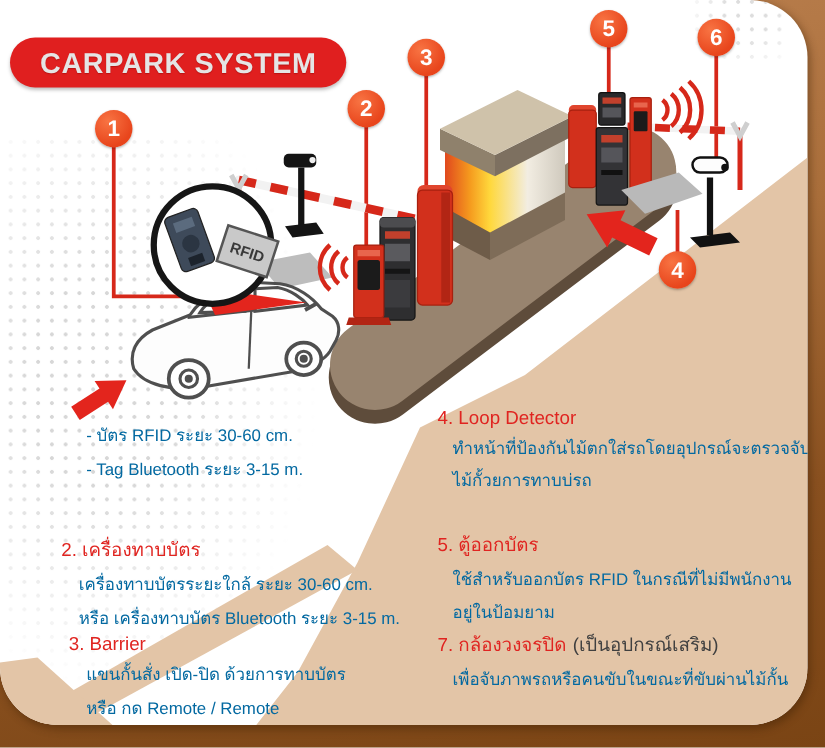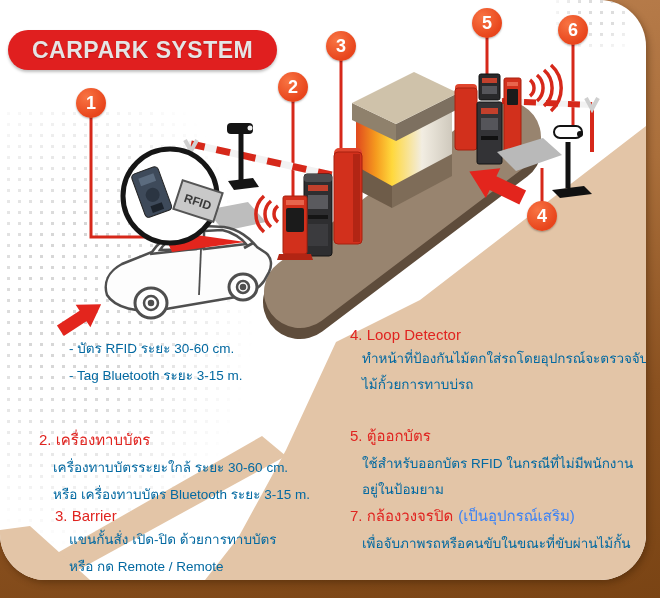--- a/index.html
+++ b/index.html
@@ -28,21 +28,21 @@
     box-shadow:0 2px 3px rgba(0,0,0,.25);text-shadow:0 1px 1px rgba(120,0,0,.4);
   }
   .marker{
     position:absolute;width:30px;height:30px;border-radius:50%;
     background:radial-gradient(circle at 35% 30%,#f87443,#e8451c 70%);
     color:#fff;font-weight:bold;font-size:18px;text-align:center;line-height:30px;
     box-shadow:0 1px 2px rgba(0,0,0,.3);
   }
   .section{position:absolute;width:305px;}
   .sec-title{color:#e02420;font-weight:normal;font-size:15px;margin:0 0 7px 0;}
-  .sec-title .suffix{color:#3b82f6;margin-left:5px;}
+  .sec-title .suffix{color:#404040;margin-left:5px;}
   .sec-line{color:#0369a1;font-size:13.5px;margin:0 0 9px 14px;line-height:18px;}
   .right-col .sec-line{margin-left:12px;margin-bottom:8px;}
 </style>
 </head>
 <body>
 
 <div id="card">
 
   <div class="dots" id="dots-left"></div>
   <div class="dots" id="dots-tr"></div>
@@ -222,21 +222,21 @@
   <div class="marker" style="left:278px;top:72px">2</div>
   <div class="marker" style="left:326px;top:31px">3</div>
   <div class="marker" style="left:527px;top:201px">4</div>
   <div class="marker" style="left:472px;top:8px">5</div>
   <div class="marker" style="left:558px;top:15px">6</div>
 
   <div class="section" style="left:55px;top:340px">
     <p class="sec-line">- บัตร RFID ระยะ 30-60 cm.</p>
     <p class="sec-line">- Tag Bluetooth ระยะ 3-15 m.</p>
   </div>
-  <div class="section" style="left:39px;top:428px">
+  <div class="section" style="left:49px;top:428px">
     <p class="sec-title">2. เครื่องทาบบัตร</p>
     <p class="sec-line">เครื่องทาบบัตรระยะใกล้ ระยะ 30-60 cm.</p>
     <p class="sec-line">หรือ เครื่องทาบบัตร Bluetooth ระยะ 3-15 m.</p>
   </div>
   <div class="section" style="left:55px;top:507px">
     <p class="sec-title">3. Barrier</p>
     <p class="sec-line">แขนกั้นสั่ง เปิด-ปิด ด้วยการทาบบัตร</p>
     <p class="sec-line">หรือ กด Remote / Remote</p>
   </div>
 

